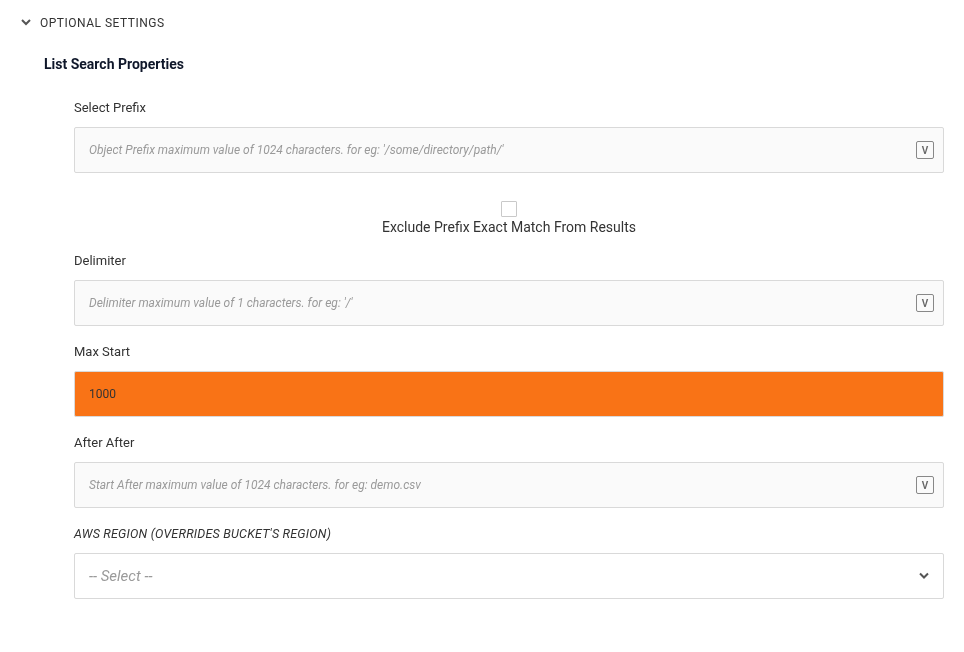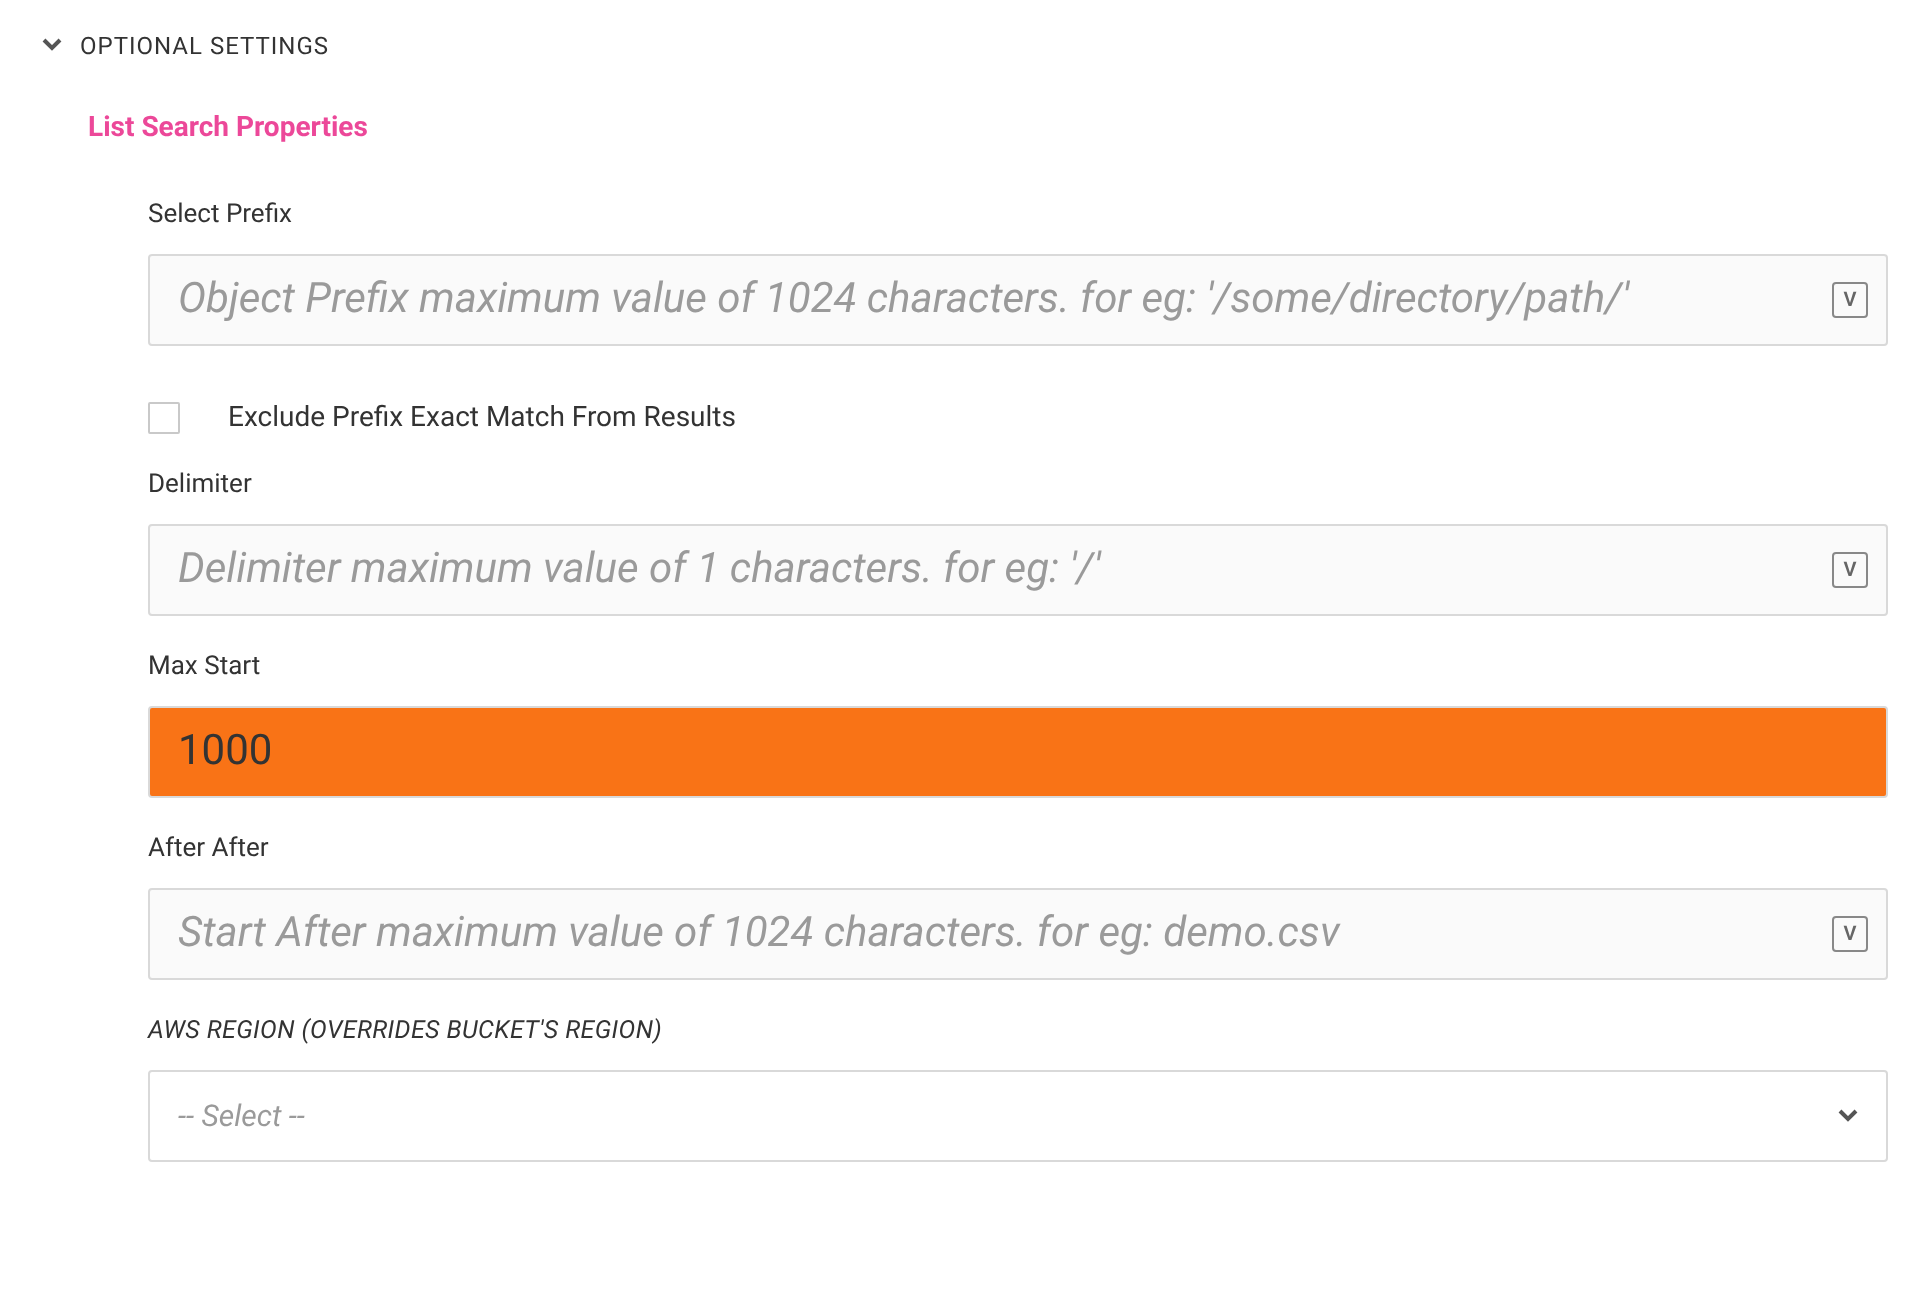--- a/index.html
+++ b/index.html
@@ -36,21 +36,21 @@
     }
     .section-header .title {
       font-size: 12px;
       letter-spacing: 0.5px;
       color: #333;
       text-transform: uppercase;
     }
     .subsection-title {
       font-size: 14px;
       font-weight: 700;
-      color: #ec4899;
+      color: #0f172a;
       padding: 18px 15px 10px 44px;
     }
     .form-area {
       padding: 0 20px 0 74px;
     }
     .field-block {
       margin-top: 18px;
     }
     .field-label {
       font-size: 13px;
@@ -67,21 +67,21 @@
     .input-wrap {
       position: relative;
       width: 100%;
     }
     .text-input {
       width: 100%;
       height: 46px;
       border: 1px solid #d9d9d9;
       background: #fff;
       padding: 0 44px 0 14px;
-      font-size: 21px;
+      font-size: 12px;
       color: #333;
       outline: none;
       border-radius: 2px;
       font-family: inherit;
     }
     .text-input::placeholder {
       color: #9a9a9a;
       font-style: italic;
     }
     .input-wrap.with-badge .text-input {
@@ -101,23 +101,24 @@
       justify-content: center;
       font-size: 10px;
       color: #666;
       font-weight: 600;
       cursor: pointer;
       background: #fafafa;
     }
     .checkbox-row {
       display: flex;
       align-items: center;
-      gap: 24px;
+      gap: 2px;
       margin-top: 28px;
       margin-bottom: 4px;
+      flex-direction: column;
     }
     .checkbox {
       width: 16px;
       height: 16px;
       border: 1px solid #c9c9c9;
       background: #fff;
       cursor: pointer;
       border-radius: 1px;
       flex-shrink: 0;
     }

